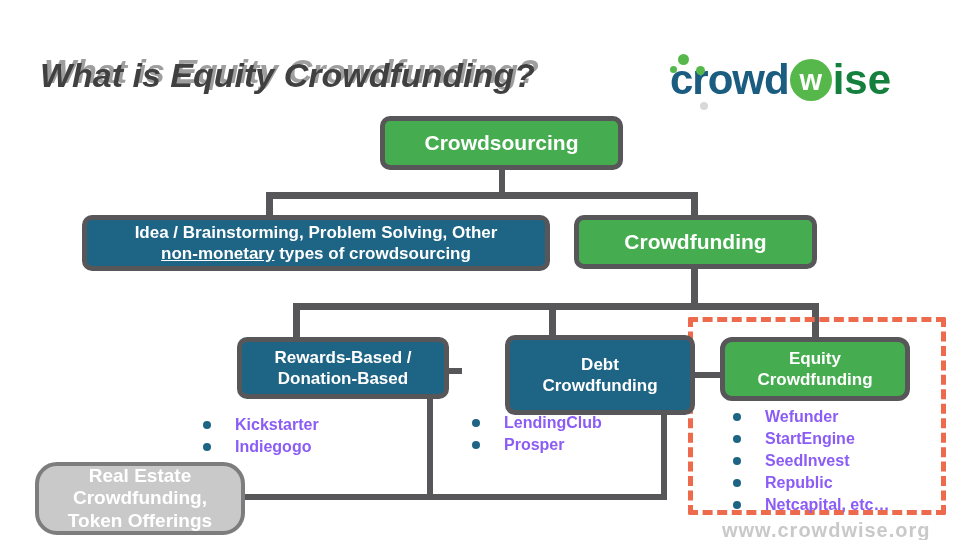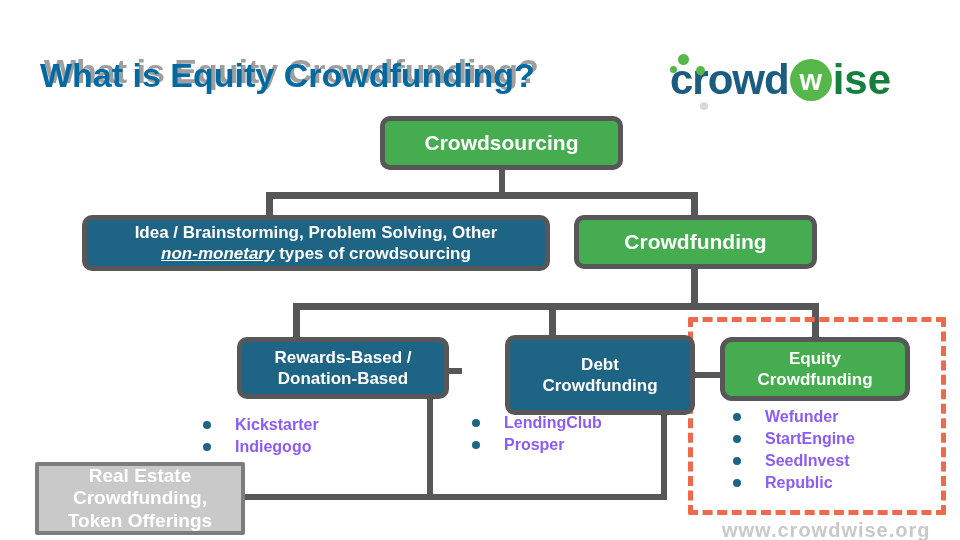--- a/index.html
+++ b/index.html
@@ -3,22 +3,22 @@
 <meta charset="utf-8">
 <style>
   html,body{margin:0;padding:0;background:#ffffff;}
   #slide{
     position:relative;width:960px;height:540px;overflow:hidden;
     background:#ffffff;font-family:"Liberation Sans",sans-serif;
   }
   
   .slide-title{
     position:absolute;left:40px;top:56px;
-    font-size:34px;font-weight:bold;color:#0369a1;
-    text-shadow:4px -4px 0 #9e9e9e;letter-spacing:0px;white-space:nowrap;
+    font-size:34px;font-weight:bold;color:#404040;
+    text-shadow:4px -4px 0 #9e9e9e;letter-spacing:0px;white-space:nowrap;font-style:italic;
   }
   
   .logo{position:absolute;left:670px;top:52px;height:56px;display:flex;align-items:center;}
   .logo-dot{position:absolute;border-radius:50%;background:#56b84b;}
   .logo-dot.d1{width:11px;height:11px;left:8px;top:2px;}
   .logo-dot.d2{width:7px;height:7px;left:0px;top:14px;}
   .logo-dot.d3{width:8px;height:8px;left:30px;top:50px;background:#d9d9d9;}
   .logo-dot.d4{width:9px;height:9px;left:26px;top:14px;}
   .logo-crowd{color:#1b5d80;font-size:42px;font-weight:bold;letter-spacing:-1px;line-height:1;text-align:center;}
   .logo-wcircle{width:42px;height:42px;border-radius:50%;background:#56b84b;color:#fff;
@@ -27,22 +27,22 @@
   
   .line{position:absolute;background:#57575a;}
   
   .box{
     position:absolute;box-sizing:border-box;display:flex;flex-direction:column;
     align-items:center;justify-content:center;color:#ffffff;font-weight:bold;
     text-align:center;border-radius:10px;line-height:1.25;
   }
   .box.green{background:#45ad4f;border:5px solid #57575a;}
   .box.teal{background:#1e6484;border:5px solid #57575a;margin-left:47px;}
-  .box.gray{background:#c9c9c9;border:4px solid #7d7d7d;border-radius:2px;}
-  .u{text-decoration:underline;font-style:italic;}
+  .box.gray{background:#c9c9c9;border:4px solid #7d7d7d;border-radius:22px;}
+  .u{text-decoration:underline;}
   
   .platform-list{
     position:absolute;list-style:none;margin:0;padding:0;
     color:#8b5cf6;font-weight:bold;font-size:16px;
   }
   .platform-list li{display:flex;align-items:center;height:21px;margin-bottom:1px;}
   .platform-list .bullet{
     width:8px;height:8px;border-radius:50%;background:#1e6484;margin-right:24px;flex:none;
   }
   
@@ -158,17 +158,21 @@
         <span>StartEngine</span>
       </li>
       <li>
         <span class="bullet"></span>
         <span>SeedInvest</span>
       </li>
       <li>
         <span class="bullet"></span>
         <span>Republic</span>
       </li>
+      <li>
+        <span class="bullet"></span>
+        <span>Netcapital, etc…</span>
+      </li>
     </ul>
 
   <div class="watermark">www.crowdwise.org</div>
 
 </div>
 
 </body></html>

